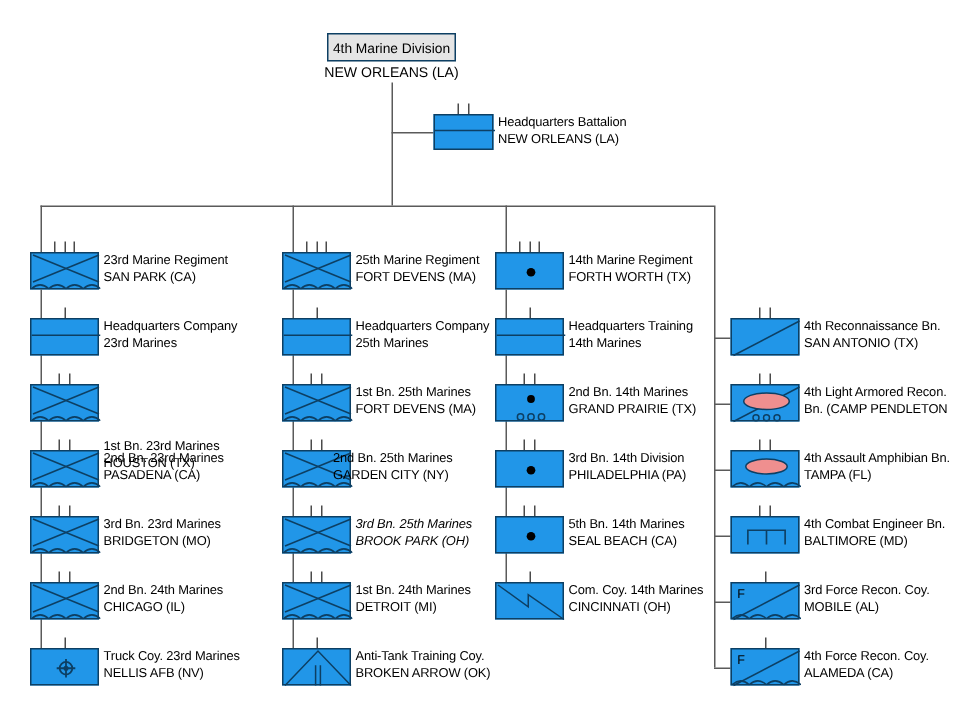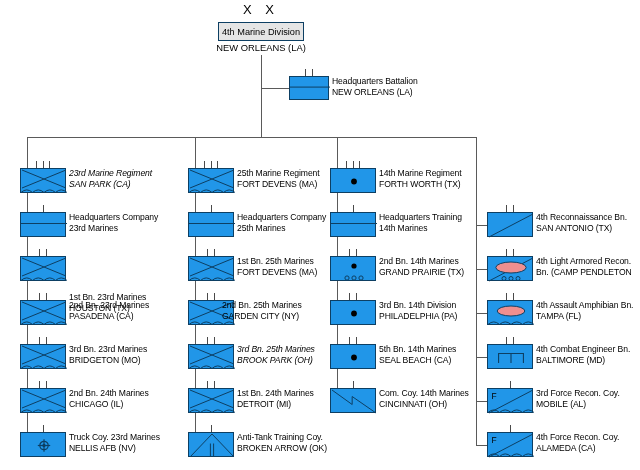--- a/index.html
+++ b/index.html
@@ -46,21 +46,20 @@
     font-size:13px;letter-spacing:5px;font-weight:400;
   }
   .divloc{
     position:absolute;text-align:center;font-size:9.4px;white-space:nowrap;
   }
 </style>
 </head>
 <body>
 
 <div id="chart">
-    <div class="divtag" style="left: 218px; top: 2px; width: 86px;">X X</div>
     <div class="divbox" style="left: 218px; top: 22px; width: 86px; height: 19px;">4th Marine Division</div>
     <div class="divloc" style="left: 188px; top: 42px; width: 146px;">NEW ORLEANS (LA)</div>
     <div class="ln lnv" style="left: 261px; top: 55px; height: 82px;"></div>
     <div class="ln lnh" style="left: 261px; top: 88px; width: 28px;"></div>
     <div class="node" style="left: 289px; top: 76px;">
       <div class="sym" style="width: 40px; height: 24px;">
         <svg width="40" height="24" viewBox="0 0 40 24">
           <line x1="0" y1="10.08" x2="40" y2="10.08" stroke="#0d3f63" stroke-width="1"></line>
         </svg>
       </div>
@@ -81,21 +80,21 @@
           <line x1="1" y1="1" x2="45" y2="19" stroke="#0d3f63" stroke-width="1"></line>
           <line x1="45" y1="1" x2="1" y2="19" stroke="#0d3f63" stroke-width="1"></line>
           <path d="M0 23.5 Q5.75 18.3 11.5 23.5 M11.5 23.5 Q17.25 18.3 23 23.5 M23 23.5 Q28.75 18.3 34.5 23.5 M34.5 23.5 Q40.25 18.3 46 23.5 " fill="none" stroke="#0d3f63" stroke-width="1"></path>
         </svg>
       </div>
       <div class="ticks">
         <i style="left: 16px;"></i>
         <i style="left: 22.5px;"></i>
         <i style="left: 29px;"></i>
       </div>
-      <div class="lbl" style="left: 49px; top: 0px; font-style: italic;">
+      <div class="lbl" style="left: 49px; top: 0px;">
         <div>23rd Marine Regiment</div>
         <div>SAN PARK (CA)</div>
       </div>
     </div>
     <div class="ln lnv" style="left: 27px; top: 193px; height: 251.5px;"></div>
     <div class="ln lnh" style="left: 27px; top: 224.5px;"></div>
     <div class="node" style="left: 20px; top: 212px;">
       <div class="sym" style="width: 46px; height: 25px;">
         <svg width="46" height="25" viewBox="0 0 46 25">
           <line x1="0" y1="10.5" x2="46" y2="10.5" stroke="#0d3f63" stroke-width="1"></line>

